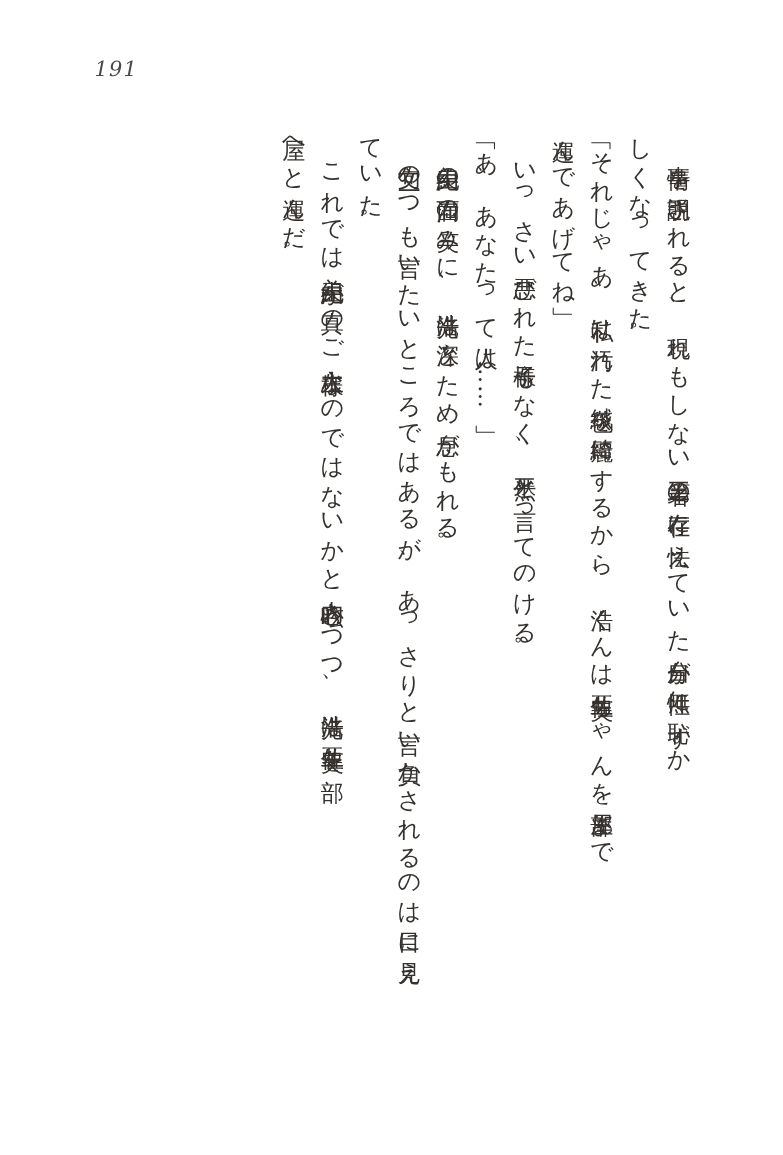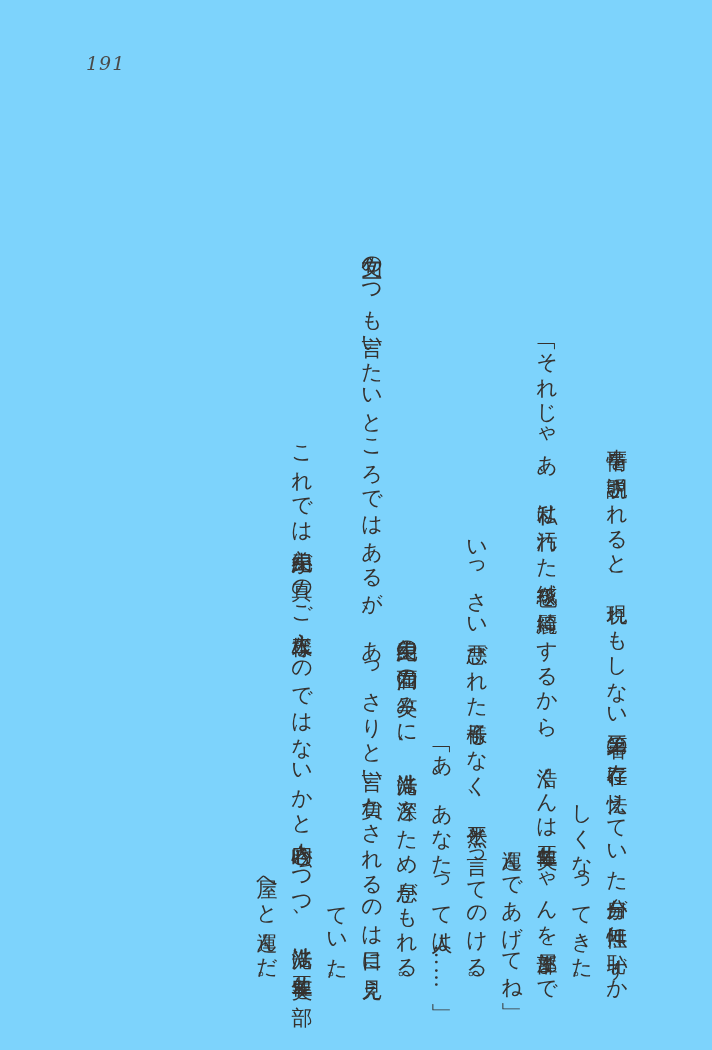--- a/index.html
+++ b/index.html
@@ -5,24 +5,23 @@
   html, body {
     margin: 0;
     padding: 0;
     background: #e8e8e6;
   }
   .page {
     position: relative;
     width: 712px;
     height: 1050px;
     margin: 0 auto;
-    background: #7dd3fc;
+    background: #ffffff;
     overflow: hidden;
     font-family: "DejaVu Serif", serif;
-    text-align: right;
   }
   .page-number {
     position: absolute;
     top: 52px;
     left: 86px;
     font-size: 19px;
     font-style: italic;
     letter-spacing: 1px;
     color: #4a4a48;
   }

